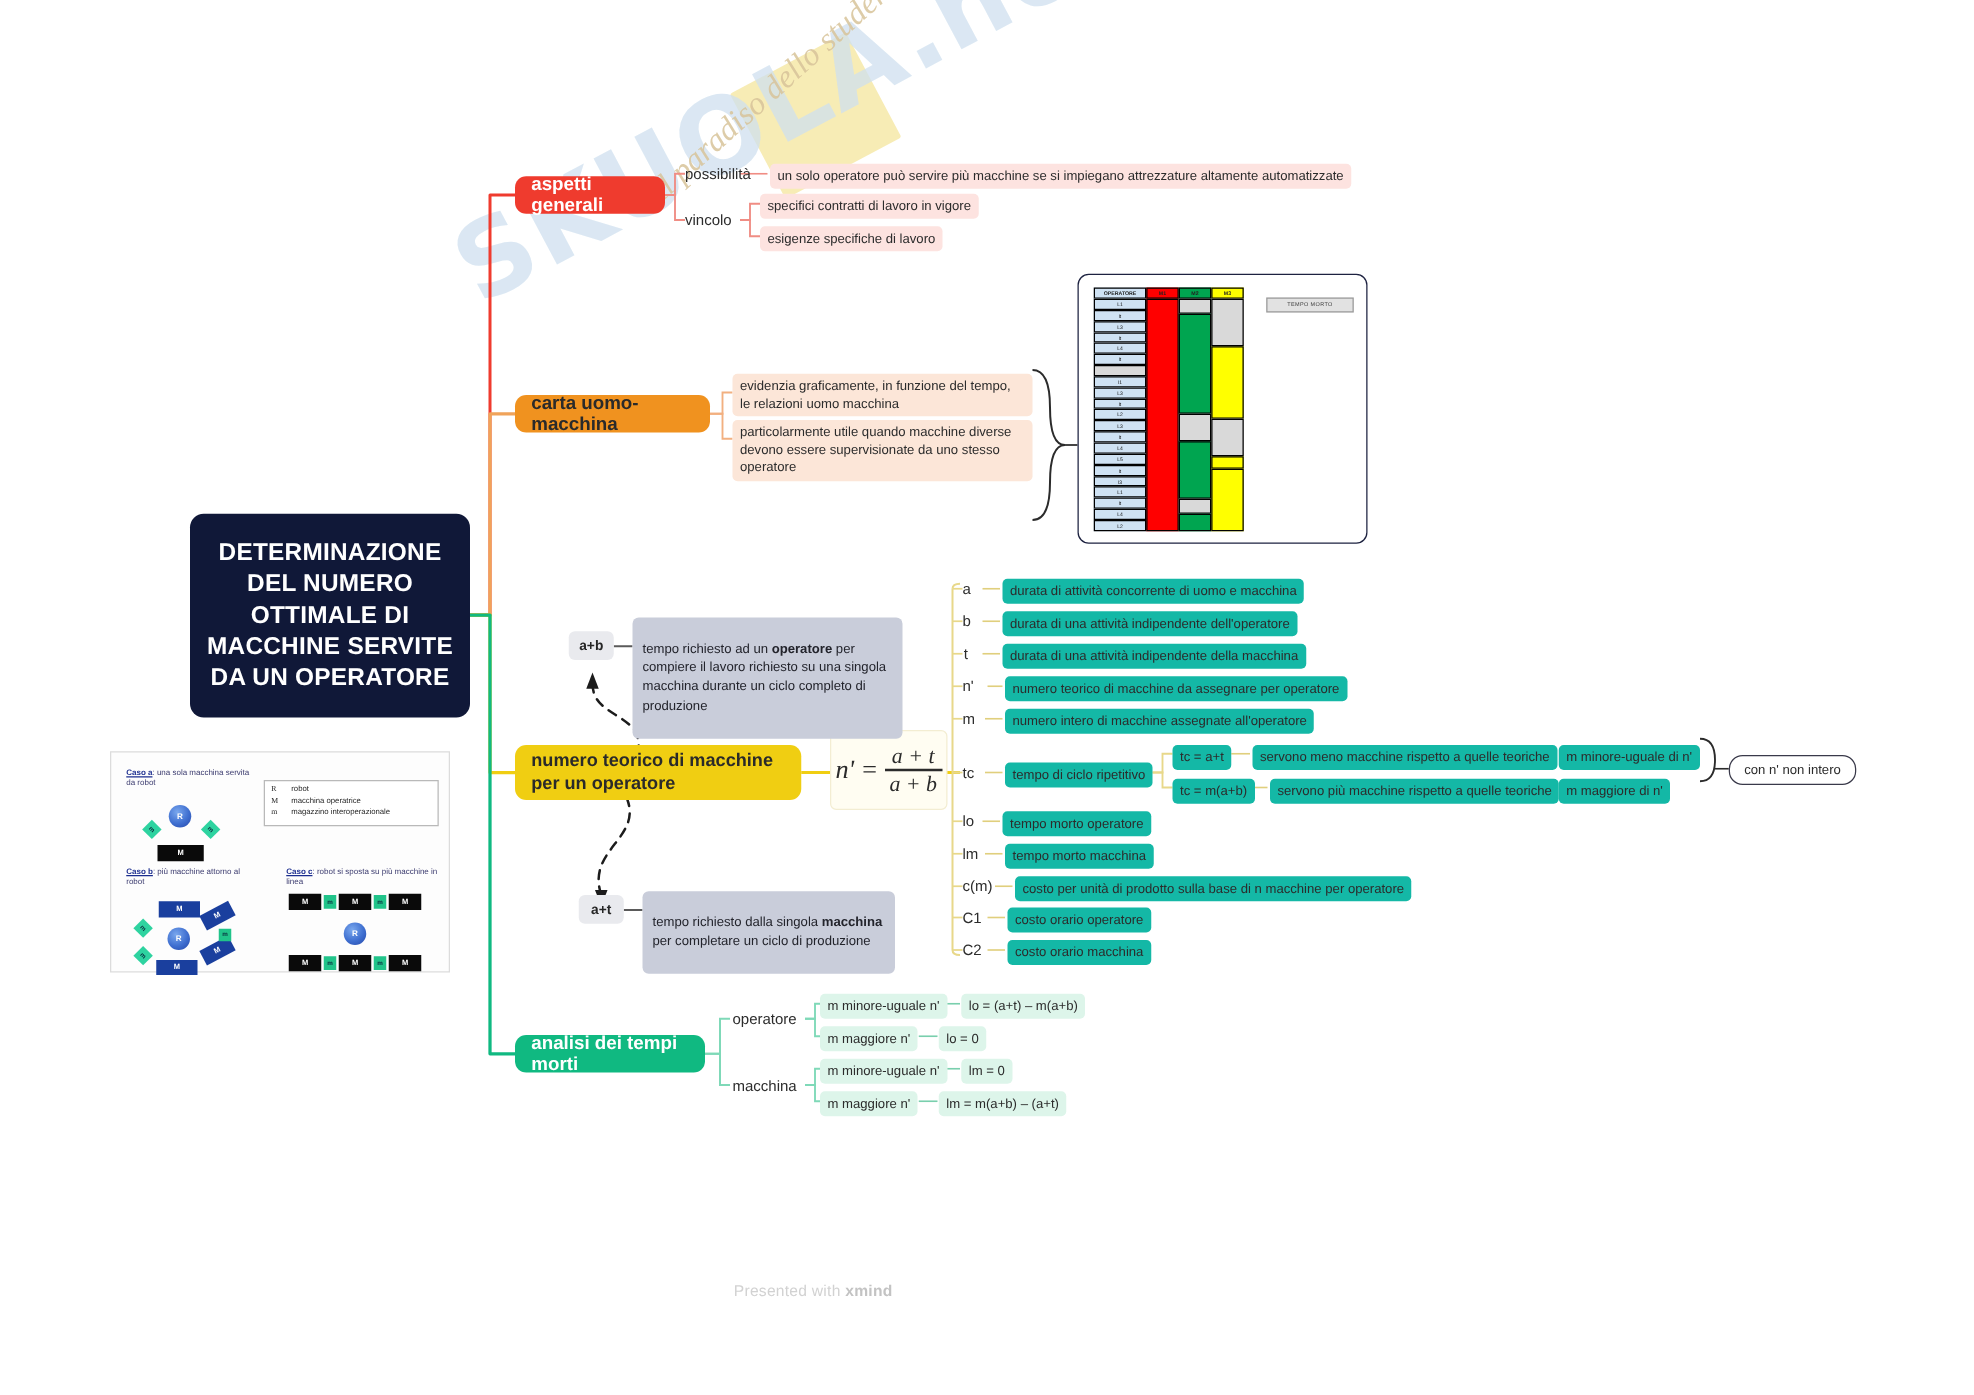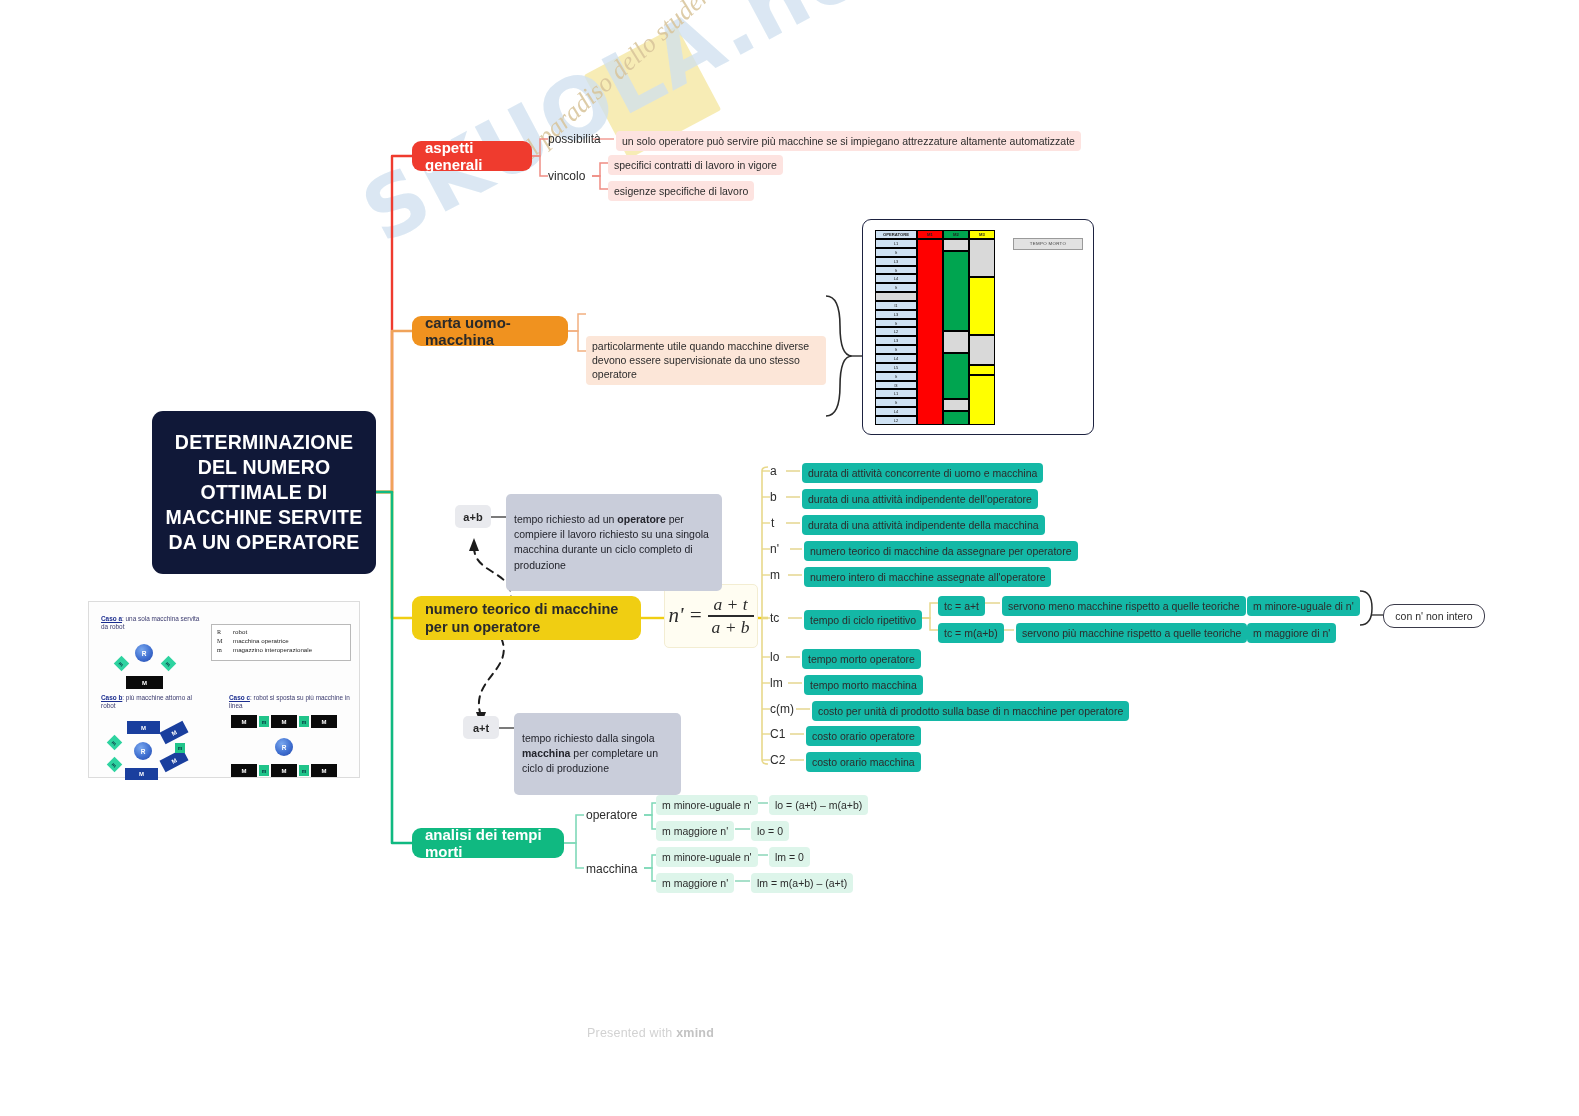--- a/index.html
+++ b/index.html
@@ -234,20 +234,22 @@
   </div>
   <div class="abs bare" style="left:548px;top:132px;">possibilità</div>
   <div class="abs chip chip-red" style="left:616px;top:131px;">un solo operatore può servire più macchine se si impiegano attrezzature altamente automatizzate</div>
   <div class="abs bare" style="left:548px;top:169px;">vincolo</div>
   <div class="abs chip chip-red" style="left:608px;top:155px;">specifici contratti di lavoro in vigore</div>
   <div class="abs chip chip-red" style="left:608px;top:181px;">esigenze specifiche di lavoro</div>
 
   <div class="abs mainnode" id="node-carta">
     <span>carta uomo-macchina</span>
   </div>
+  <div class="abs chip chip-orange" style="left:586px;top:299px;width:240px;white-space:pre-line;">evidenzia graficamente, in funzione del tempo,
+le relazioni uomo macchina</div>
   <div class="abs chip chip-orange" style="left:586px;top:336px;width:240px;white-space:pre-line;">particolarmente utile quando macchine diverse
 devono essere supervisionate da uno stesso operatore</div>
 
   <div class="abs" id="chart-img">
     <div id="mm-table">
       <div class="hdr">
         <div class="cOP">OPERATORE</div>
         <div class="cM1">M1</div>
         <div class="cM2">M2</div>
         <div class="cM3">M3</div>
@@ -311,21 +313,21 @@
       </span>
     </span>
   </div>
 
   <div class="abs greybox" id="node-ab">a+b</div>
   <div class="abs greynote" style="left:506px;top:494px;width:216px;">
     <span>tempo richiesto ad un <b>operatore</b> per compiere il lavoro richiesto su una singola macchina durante un ciclo completo di produzione</span>
   </div>
 
   <div class="abs greybox" id="node-at">a+t</div>
-  <div class="abs greynote" style="left:514px;top:713px;width:167px;">
+  <div class="abs greynote" style="left:514px;top:713px;width:202px;">
     <span>tempo richiesto dalla singola <b>macchina</b> per completare un ciclo di produzione</span>
   </div>
 
   <div class="abs bare" style="left:770px;top:464px;">a</div>
   <div class="abs chip chip-yellow" style="left:802px;top:463px;">durata di attività concorrente di uomo e macchina</div>
   <div class="abs bare" style="left:770px;top:490px;">b</div>
   <div class="abs chip chip-yellow" style="left:802px;top:489px;text-align:center;">durata di una attività indipendente dell'operatore</div>
   <div class="abs bare" style="left:771px;top:516px;">t</div>
   <div class="abs chip chip-yellow" style="left:802px;top:515px;">durata di una attività indipendente della macchina</div>
   <div class="abs bare" style="left:770px;top:542px;">n'</div>

